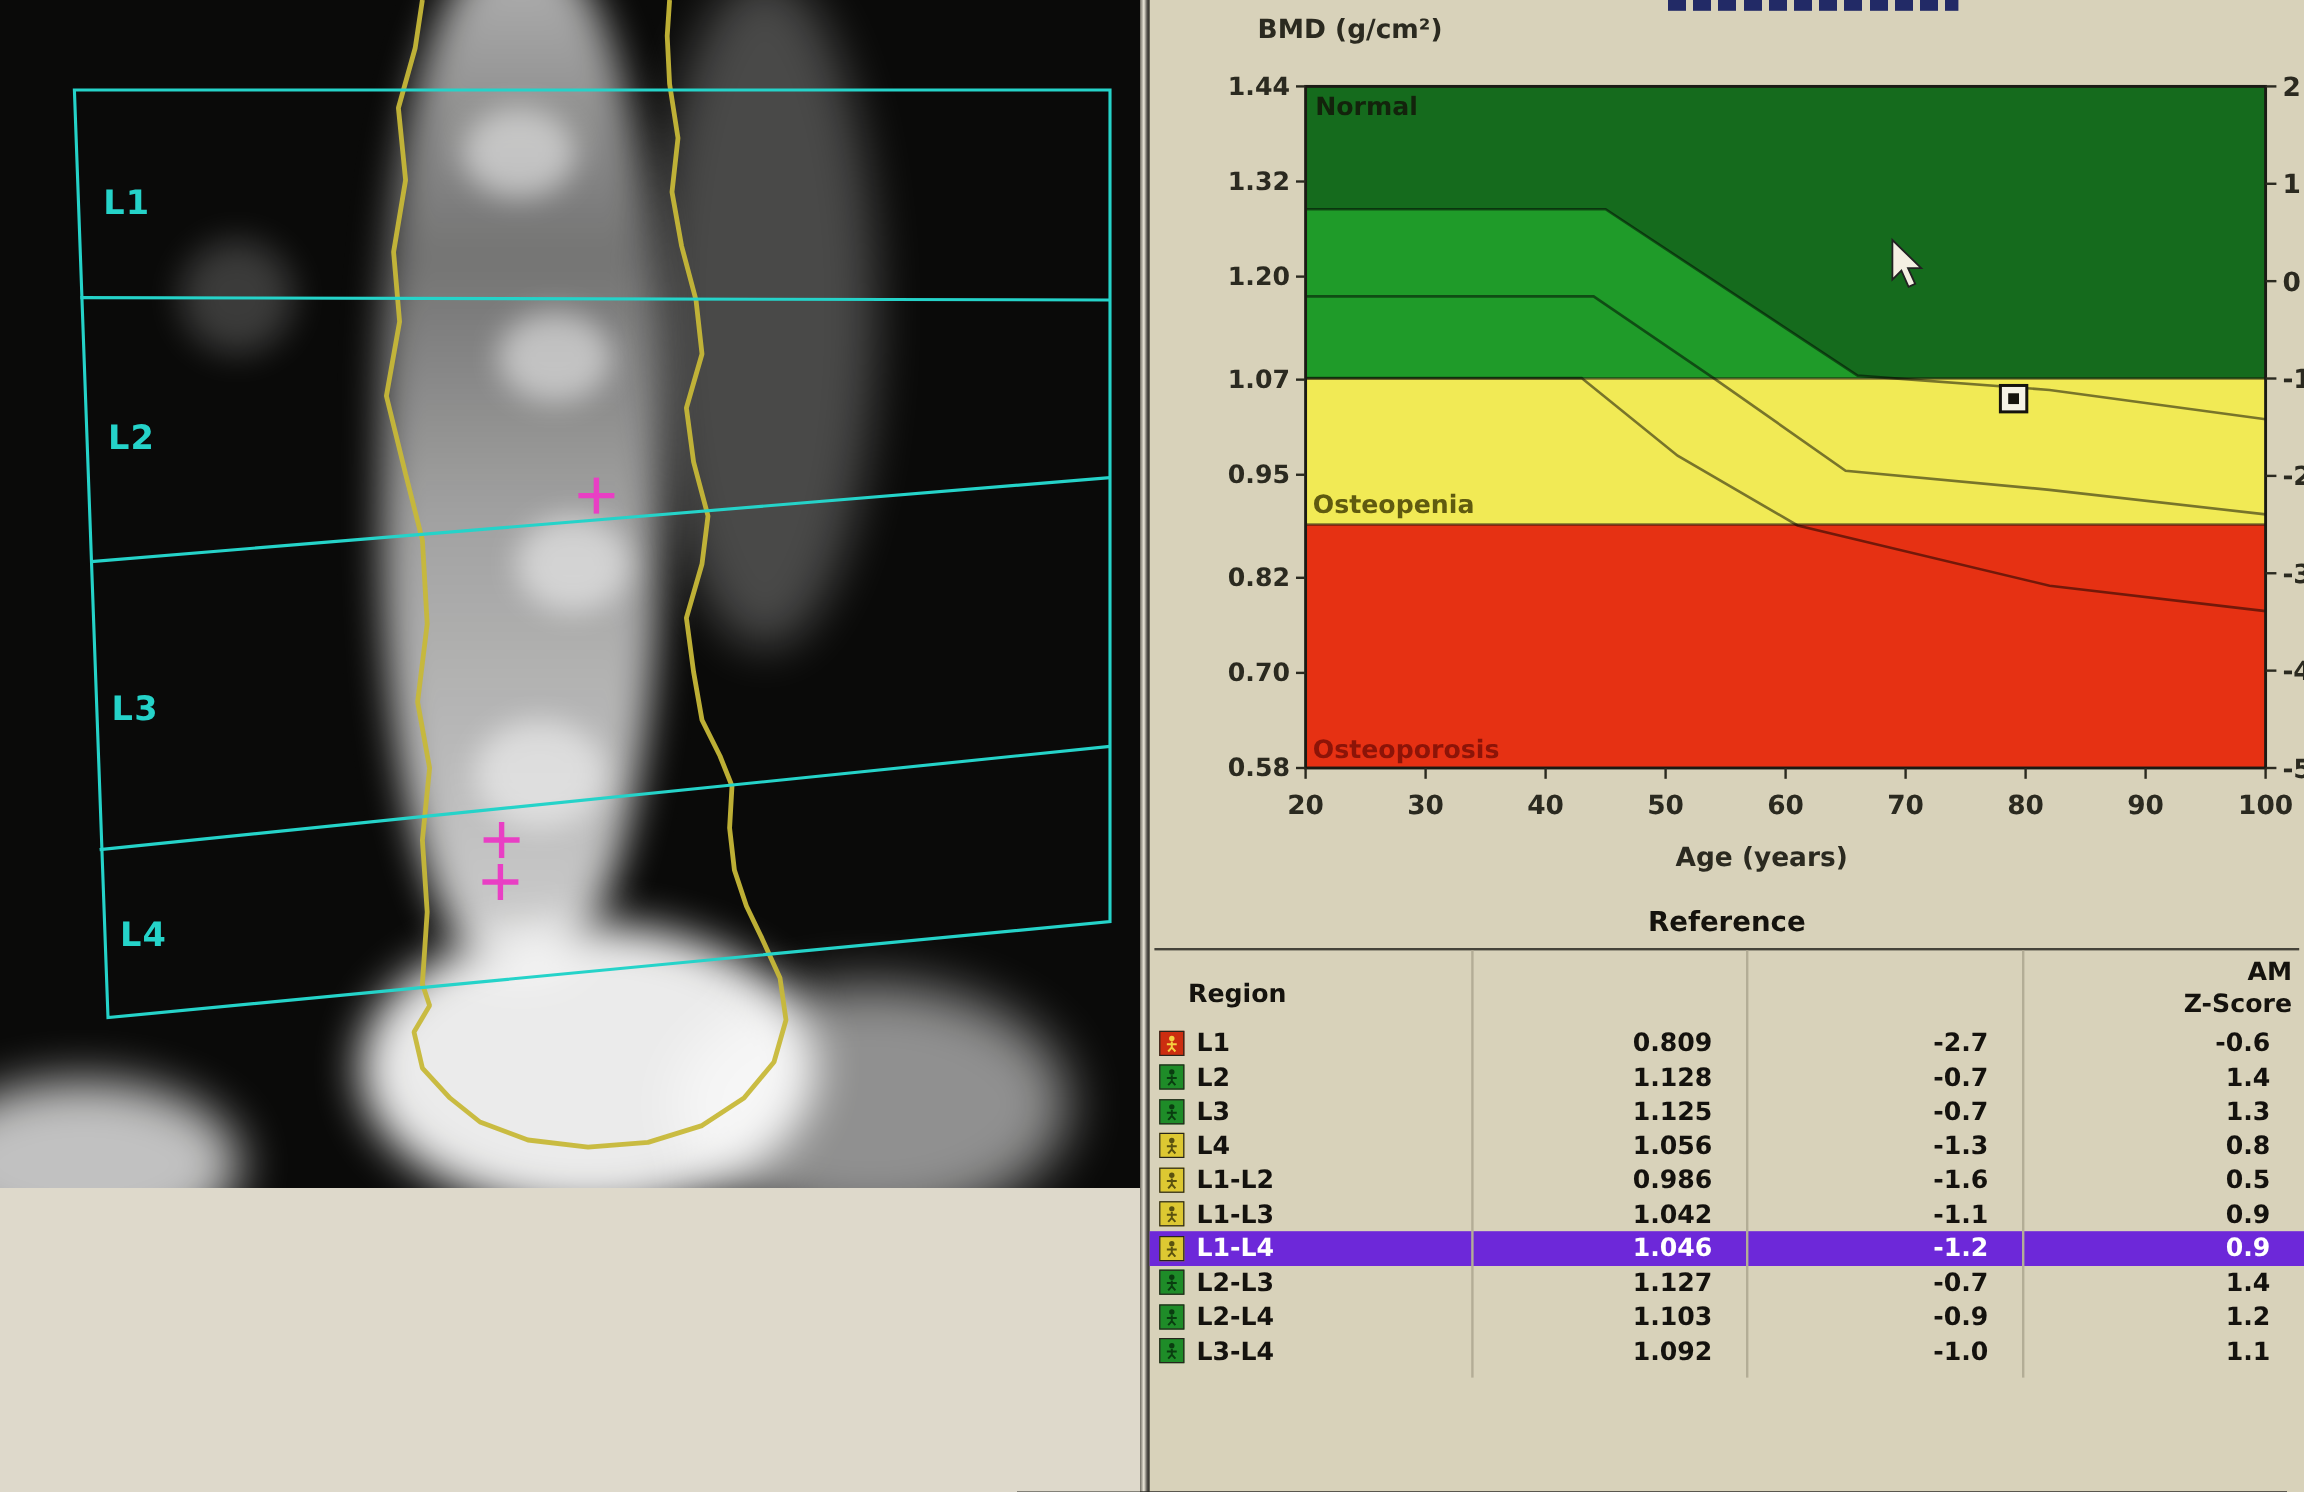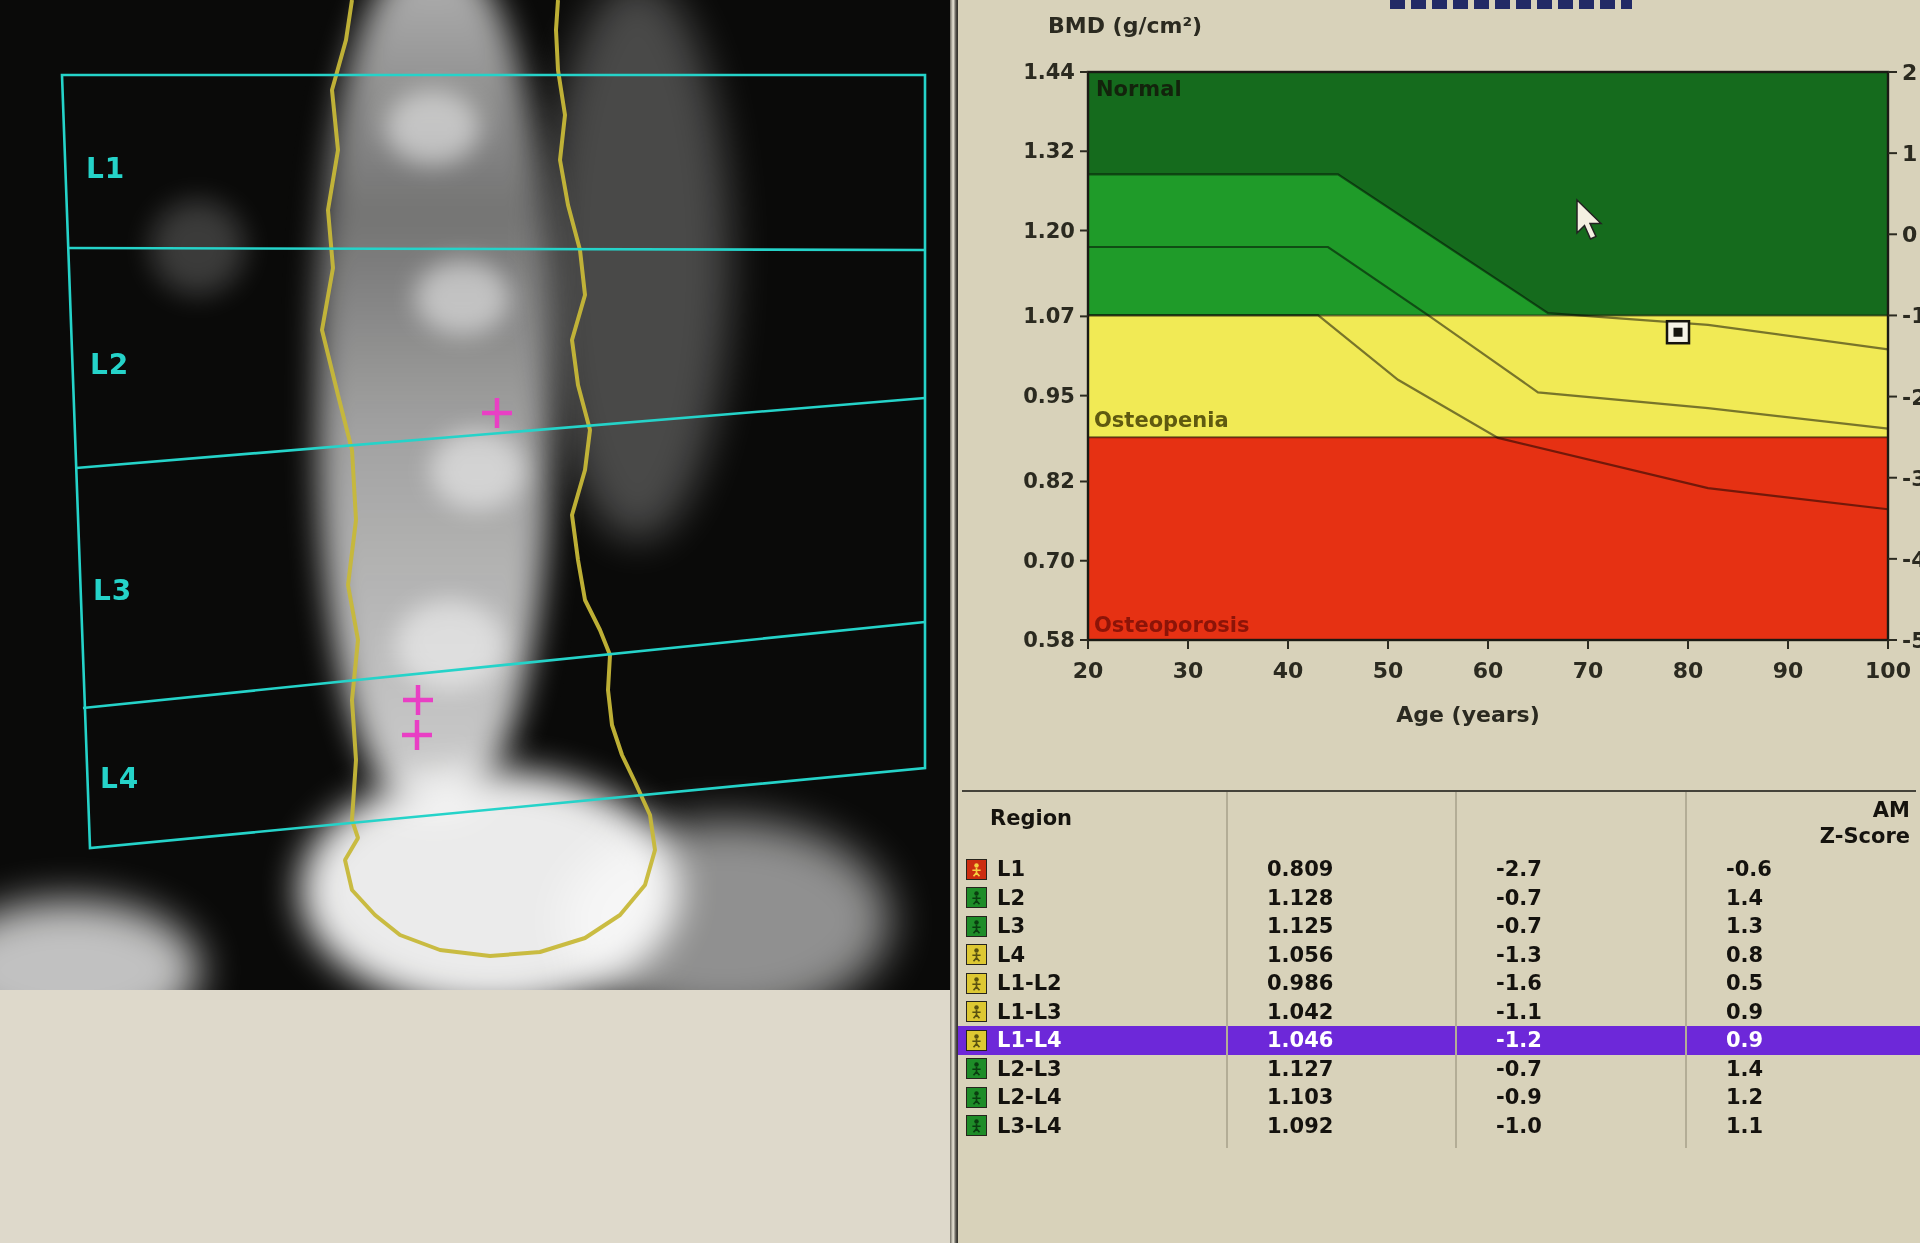--- a/index.html
+++ b/index.html
@@ -36,31 +36,31 @@
   #chart-svg{position:absolute;left:0;top:0;}
 
   
   #ref-table{position:absolute;left:0;top:0;width:962px;height:1243px;pointer-events:none;}
   #ref-title{position:absolute;left:0;top:756px;width:962px;text-align:center;
       font-size:23px;font-weight:700;color:#15130e;}
   #ref-rule{position:absolute;left:4px;top:790px;width:954px;height:2px;background:#45433a;}
   .col-sep{position:absolute;top:792px;width:2px;height:356px;background:#b3ad96;z-index:5;}
   #hdr-row{position:absolute;left:0;top:795px;width:962px;height:58px;font-weight:700;color:#15130e;}
   .hdr-cell{position:absolute;font-size:21px;line-height:26px;}
-  #hdr-region{left:32px;top:10px;text-align:right;}
+  #hdr-region{left:32px;top:20px;text-align:right;}
   #hdr-bmd{left:268px;width:219px;text-align:right;top:2px;}
   #hdr-ya{left:497px;width:220px;text-align:right;top:2px;}
   #hdr-am{left:727px;width:225px;text-align:right;top:2px;}
   #rows{position:absolute;left:0;top:855px;width:962px;}
   .trow{position:relative;display:grid;grid-template-columns:268px 229px 230px 235px;
         height:28.5px;align-items:center;font-size:21px;font-weight:600;color:#14120e;
         pointer-events:auto;cursor:default;}
   .trow.selected{background:#6d28d9;color:#ffffff;}
   .cell-region{display:flex;align-items:center;gap:10px;padding-left:8px;}
-  .cell-num{text-align:left;padding-right:0;margin-left:41px;}
+  .cell-num{text-align:right;padding-right:28px;margin-left:41px;}
   .sicon{width:21px;height:21px;flex:0 0 21px;border:1.5px solid #26241c;box-sizing:border-box;
          display:flex;align-items:center;justify-content:center;}
   .sicon.red{background:#cc2d10;} .sicon.green{background:#1e8c28;} .sicon.yellow{background:#ddc832;}
 </style>
 </head>
 <body>
 
 <div id="stage">
 
   <div id="left-pane">
@@ -169,20 +169,21 @@
         <text x="830" y="678" fill="#2b2a20" text-anchor="middle" font-size="22" font-weight="600">90</text>
         <line x1="930" y1="640" x2="930" y2="649" stroke="#2b2a20" stroke-width="2"></line>
         <text x="930" y="678" fill="#2b2a20" text-anchor="middle" font-size="22" font-weight="600">100</text>
         <text x="510" y="722" fill="#2b2a20" text-anchor="middle" font-size="22" font-weight="600">Age (years)</text>
         <rect x="709" y="321.2232558139534" width="22" height="22" fill="#f5f2e6" stroke="#15130e" stroke-width="2.5"></rect>
         <rect x="715.5" y="327.7232558139534" width="9" height="9" fill="#15130e"></rect>
         <path d="M619,200 l0,33 l7.5,-7.5 l6,13.5 l5.5,-2.5 l-6,-13 l11,0 Z" fill="#f4f0e2" stroke="#222" stroke-width="1.5"></path>
       </svg>
 
     <div id="ref-table">
+      <div id="ref-title">Reference</div>
       <div id="ref-rule"></div>
       <div class="col-sep" style="left:268px;"></div>
       <div class="col-sep" style="left:497px;"></div>
       <div class="col-sep" style="left:727px;"></div>
       <div id="hdr-row">
         <div class="hdr-cell" id="hdr-region">
             <div>Region</div>
           </div>
         <div class="hdr-cell" id="hdr-am">
             <div>AM</div>

